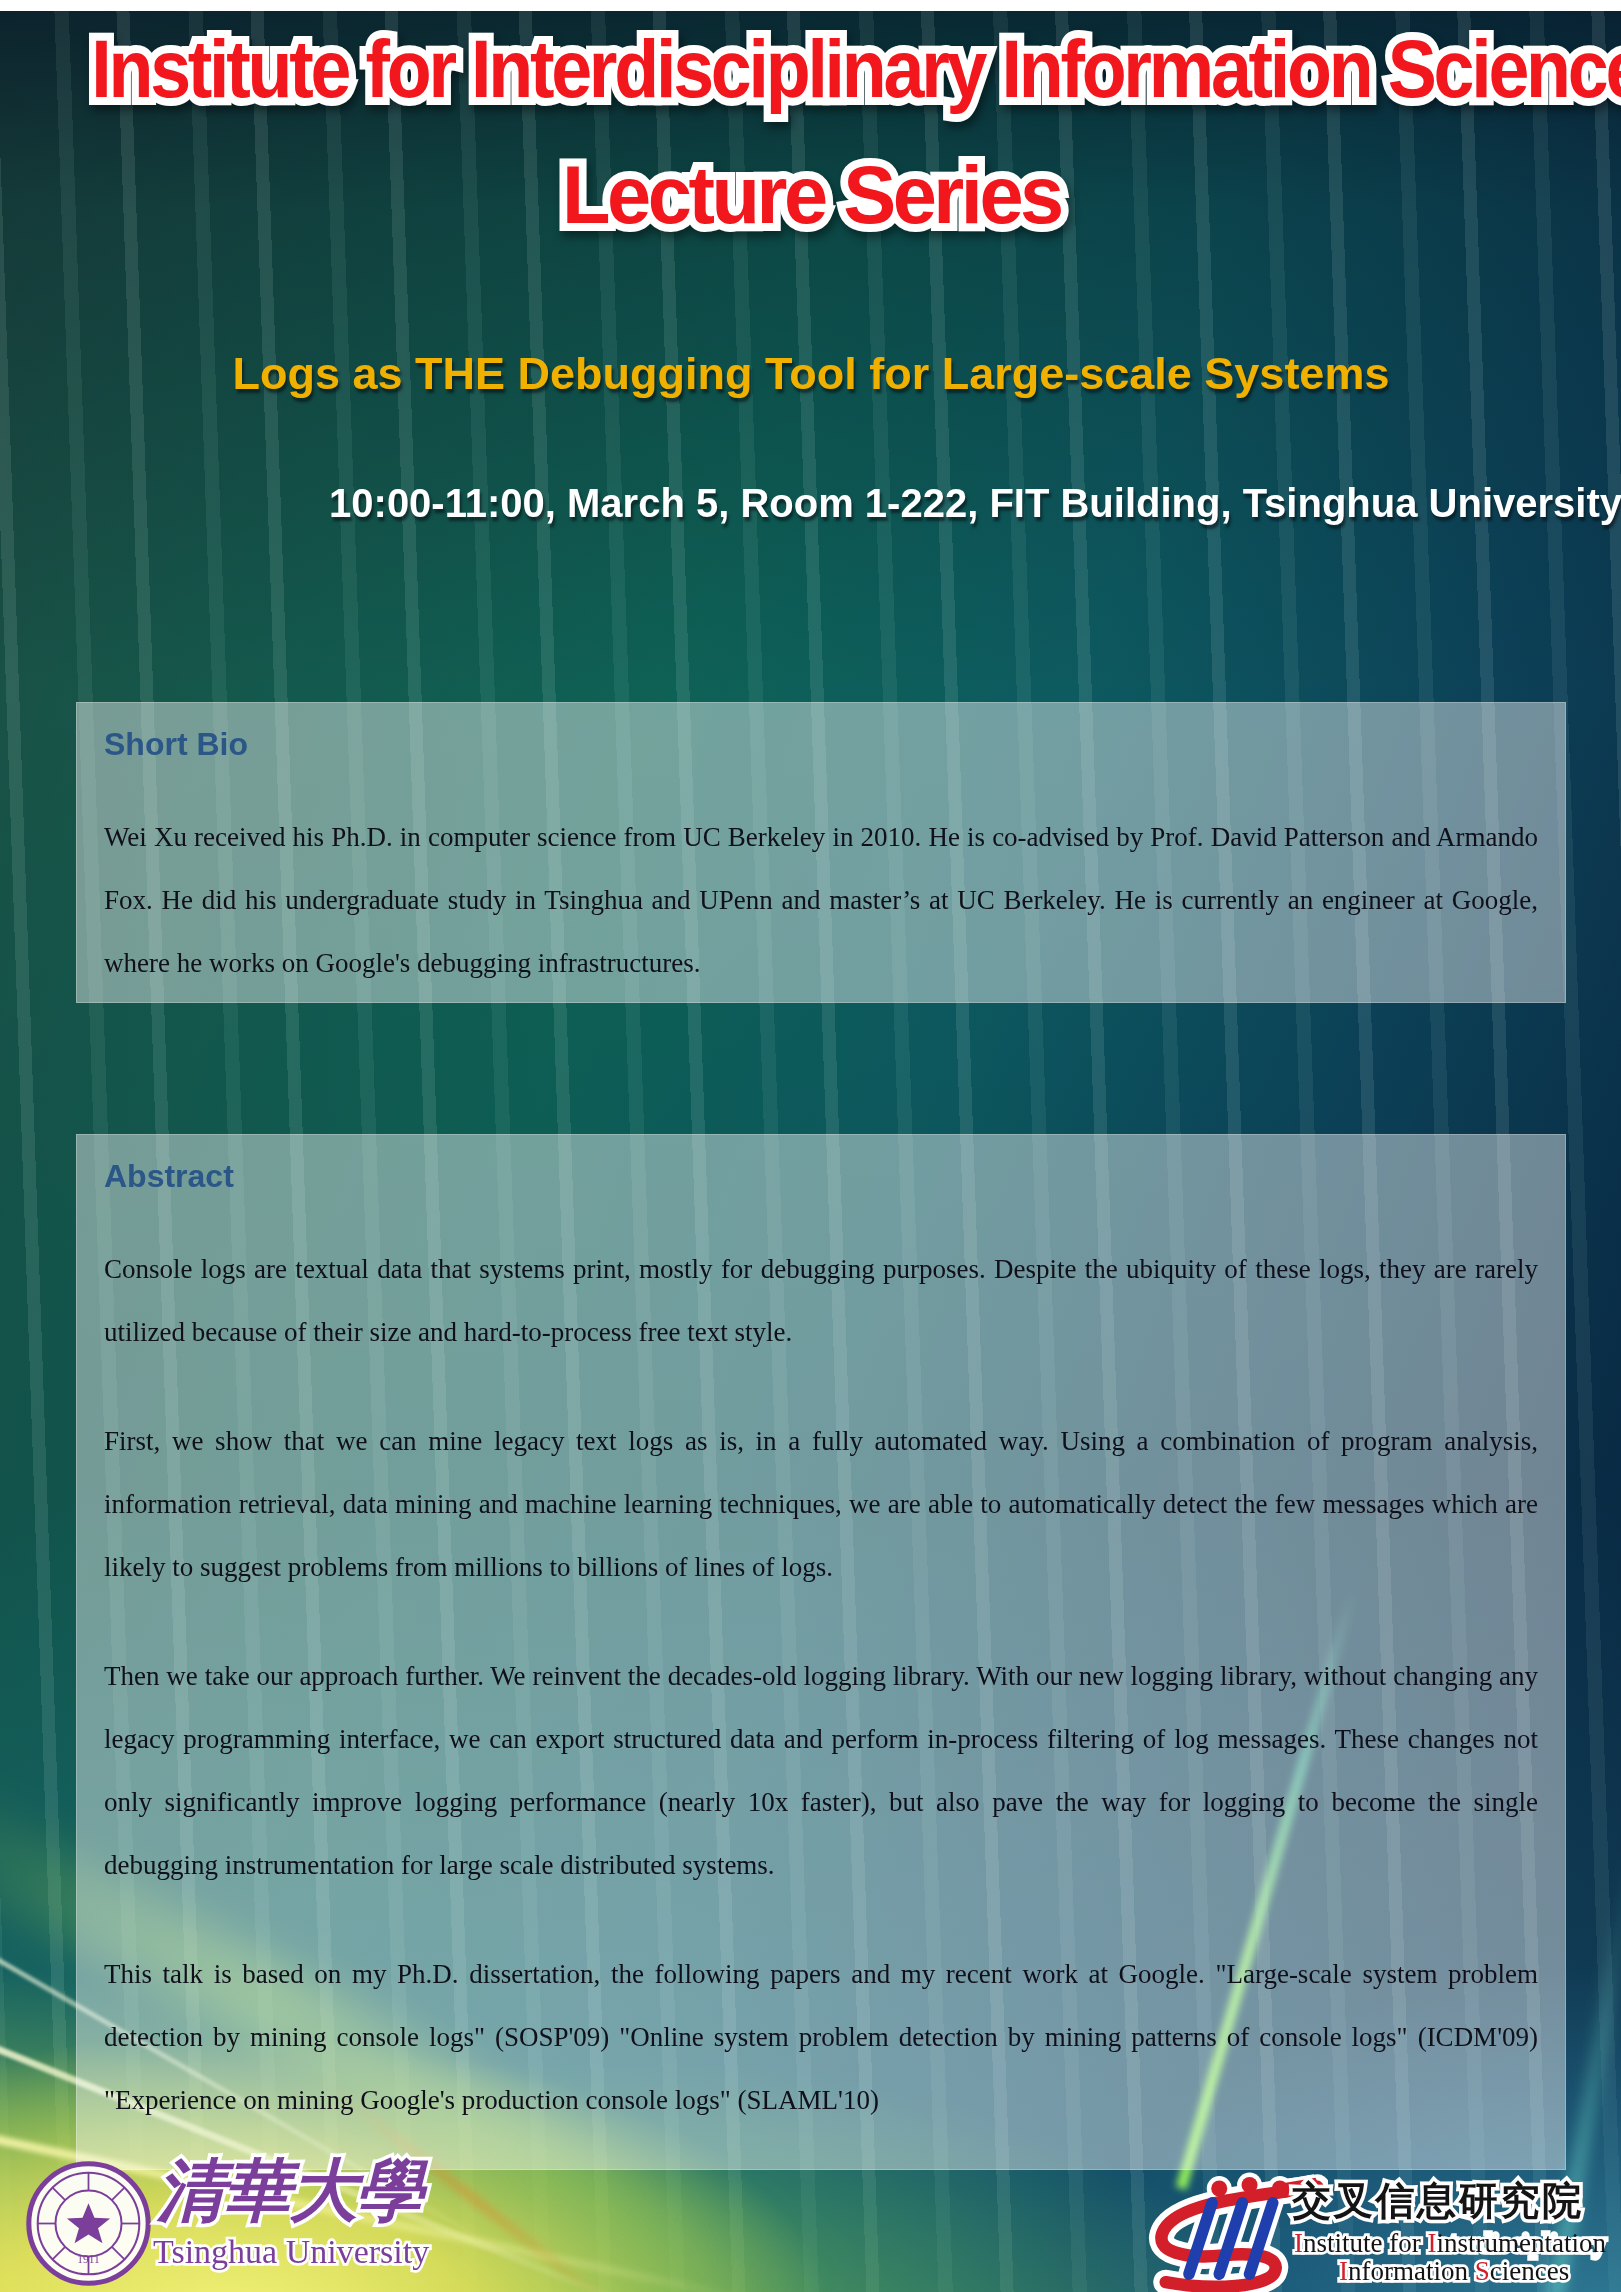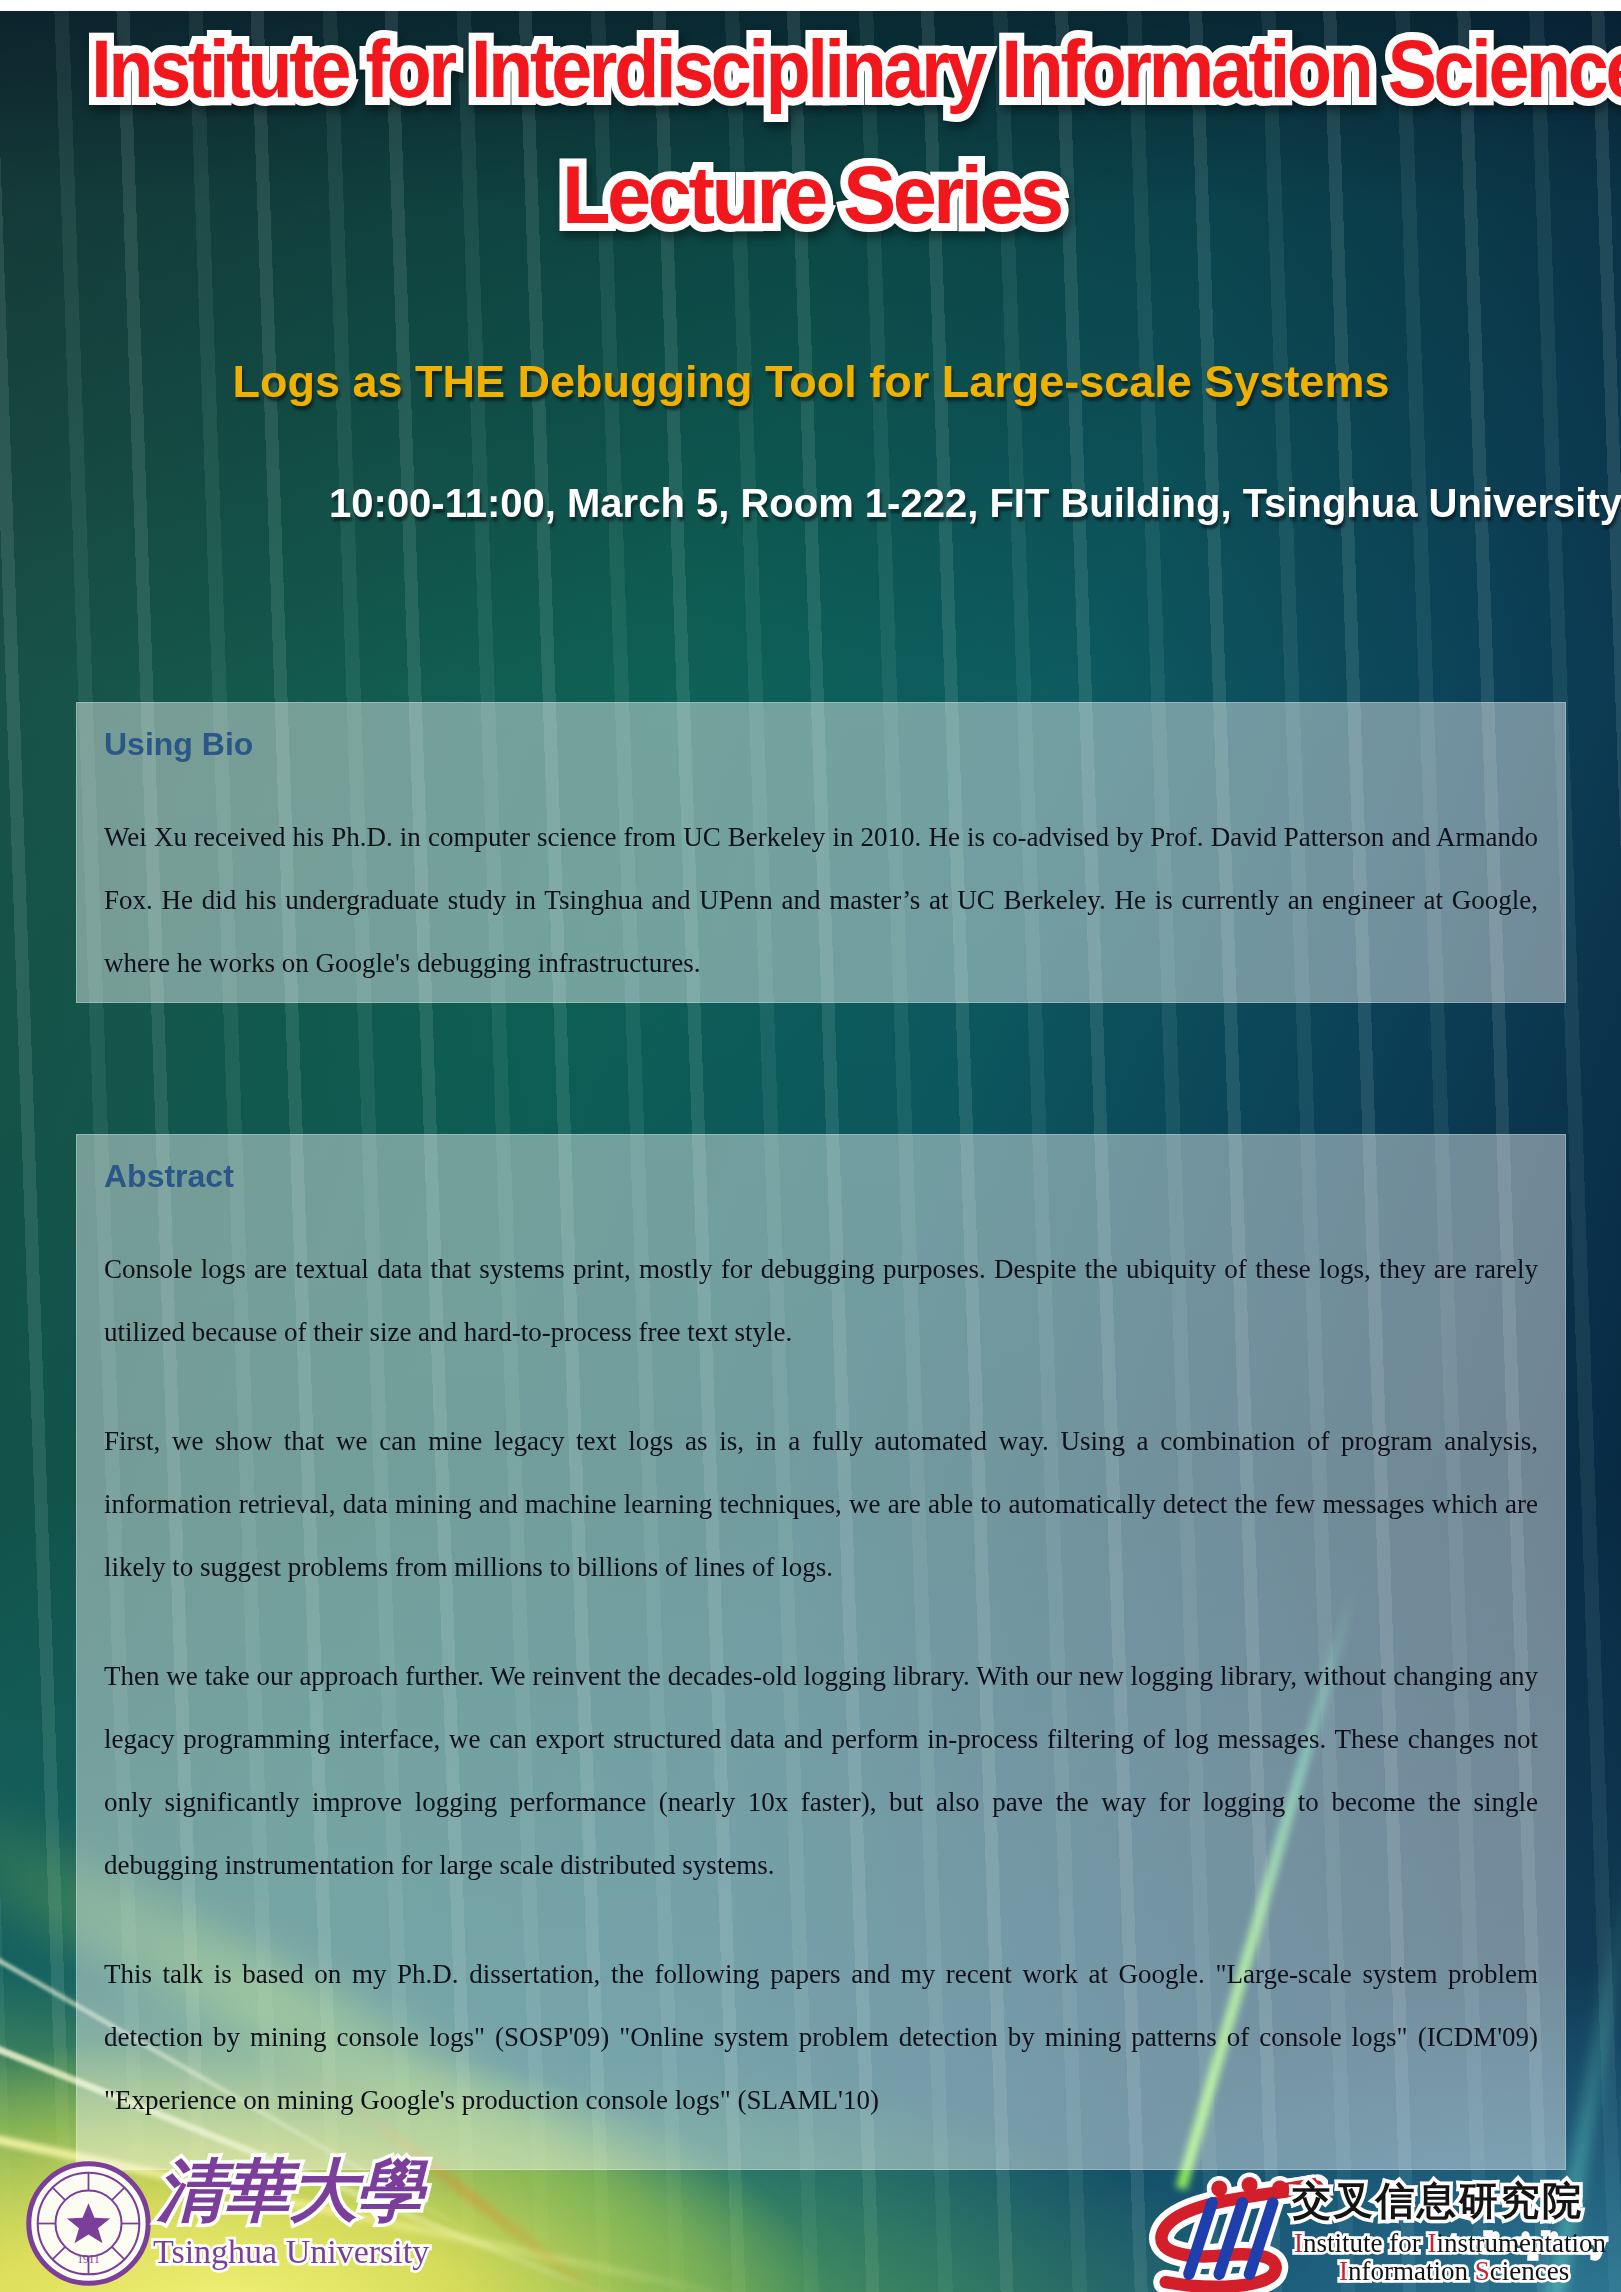--- a/index.html
+++ b/index.html
@@ -49,21 +49,21 @@
   .title-text{
     display:inline-block;white-space:nowrap;font-weight:bold;
     font-size:82px;line-height:1.08;letter-spacing:-3.6px;color:#f2161d;
   }
   .row1{top:25px;}
   .row2{top:151px;}
 
   .gold-line{position:absolute;width:100%;text-align:center;font-weight:bold;color:#f0b000;
     text-shadow:1.8px 3.6px 2.7px rgba(5,15,20,0.6);}
   .gold1{top:287px;font-size:45px;}
-  .gold2{top:348px;font-size:45px;margin-top:8px;}
+  .gold2{top:348px;font-size:45px;}
   .when-line{position:absolute;top:481px;width:100%;text-align:right;font-weight:bold;font-size:40px;color:#ffffff;
     text-shadow:1.8px 3.6px 2.7px rgba(5,15,20,0.6);}
   .speaker-line{position:absolute;top:581px;width:100%;text-align:center;font-weight:bold;font-size:38px;color:#e1873d;
     text-shadow:1.8px 3.6px 2.7px rgba(5,15,20,0.6);}
 
   .panel{
     position:absolute;left:76px;width:1490px;box-sizing:border-box;
     padding:23px 27px;background:rgba(255,255,255,0.42);
     border:0.9px solid rgba(255,255,255,0.25);
   }
@@ -119,21 +119,21 @@
     <div class="title-row row2">
       <span class="title-text outlined stroke-18 fit" data-text="Lecture Series" style="transform: scaleX(0.968858);">Lecture Series</span>
     </div>
 
     <div class="gold-line gold2">Logs as THE Debugging Tool for Large-scale Systems</div>
 
     <div class="when-line">10:00-11:00, March 5, Room 1-222, FIT Building, Tsinghua University</div>
 
 
     <div class="panel panel-bio">
-      <h2>Using Bio</h2>
+      <h2>Short Bio</h2>
       <p>Wei Xu received his Ph.D. in computer science from UC Berkeley in 2010. He is co-advised by Prof. David Patterson and Armando Fox. He did his undergraduate study in Tsinghua and UPenn and master’s at UC Berkeley. He is currently an engineer at Google, where he works on Google's debugging infrastructures.</p>
     </div>
 
     <div class="panel panel-abstract">
       <h2>Abstract</h2>
       <p>Console logs are textual data that systems print, mostly for debugging purposes. Despite the ubiquity of these logs, they are rarely utilized because of their size and hard-to-process free text style.</p>
       <p>First, we show that we can mine legacy text logs as is, in a fully automated way. Using a combination of program analysis, information retrieval, data mining and machine learning techniques, we are able to automatically detect the few messages which are likely to suggest problems from millions to billions of lines of logs.</p>
       <p>Then we take our approach further. We reinvent the decades-old logging library. With our new logging library, without changing any legacy programming interface, we can export structured data and perform in-process filtering of log messages. These changes not only significantly improve logging performance (nearly 10x faster), but also pave the way for logging to become the single debugging instrumentation for large scale distributed systems.</p>
       <p>This talk is based on my Ph.D. dissertation, the following papers and my recent work at Google. "Large-scale system problem detection by mining console logs" (SOSP'09) "Online system problem detection by mining patterns of console logs" (ICDM'09) "Experience on mining Google's production console logs" (SLAML'10)</p>
     </div>

